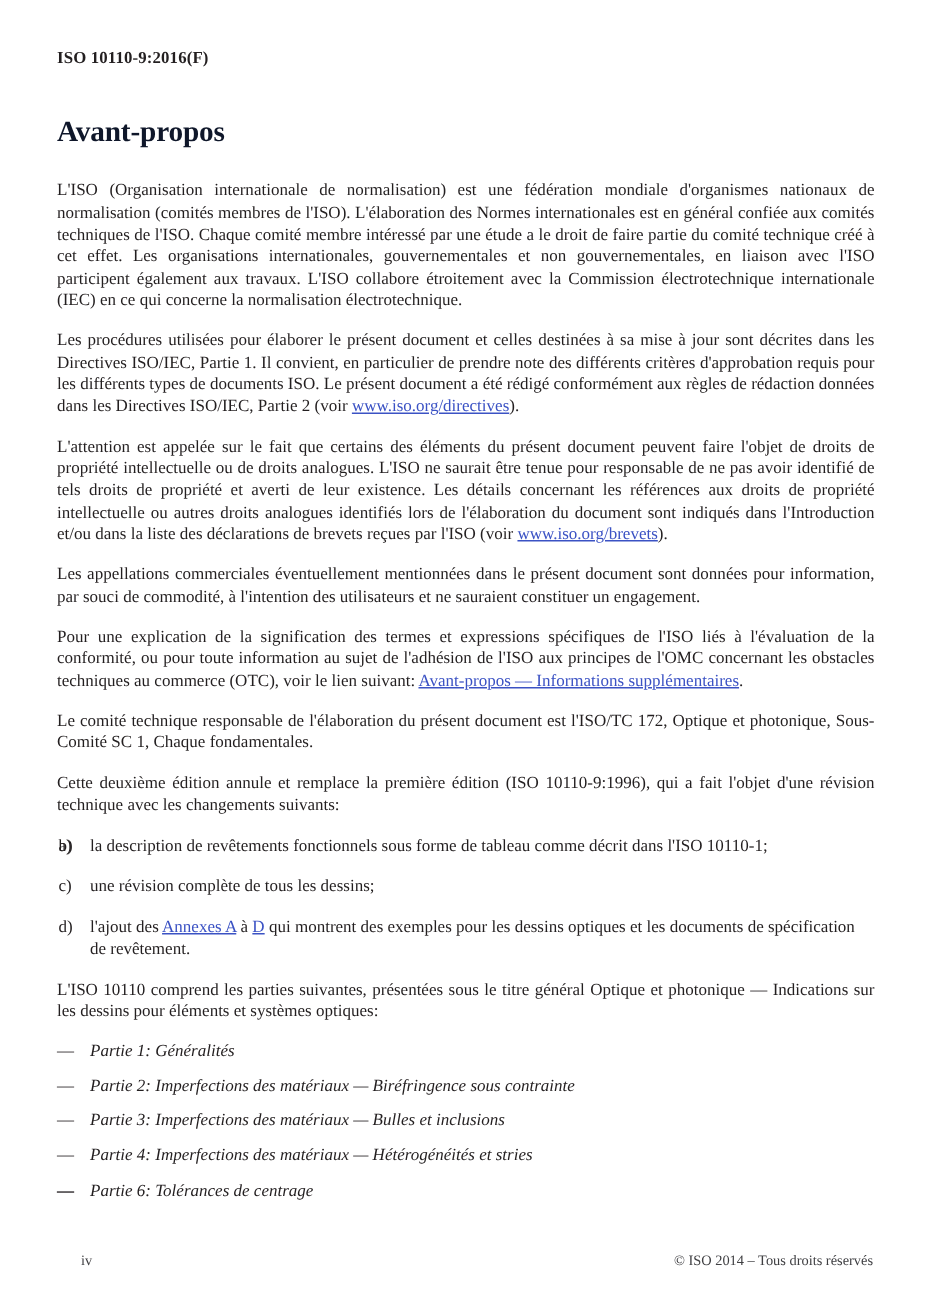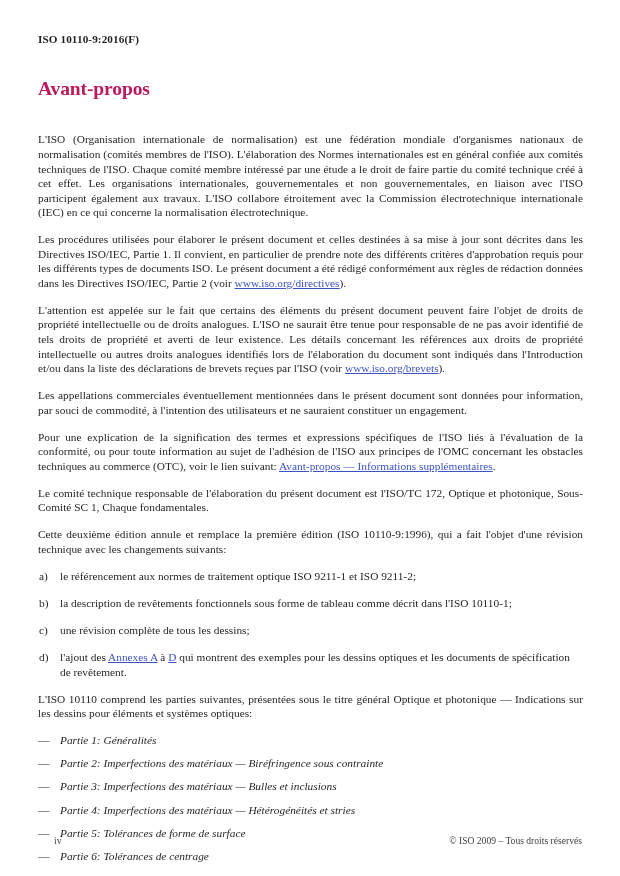--- a/index.html
+++ b/index.html
@@ -30,23 +30,23 @@
   }
   .content {
     position: absolute;
     left: 38px;
     top: 78px;
     width: 545px;
   }
   h1.section-title {
     font-size: 19.5px;
     font-weight: bold;
-    margin: 0 0 32px 0;
+    margin: 0 0 20px 0;
     letter-spacing: -0.1px;
-    color: #be185d;
+    color: #0f172a;
     line-height: 1.15;
   }
   p.para {
     font-size: 11.35px;
     line-height: 14.55px;
     text-align: justify;
     margin: 0 0 12.5px 0;
     color: #231f20;
     hyphens: none;
   }
@@ -138,37 +138,37 @@
 
     <p class="para">Les appellations commerciales éventuellement mentionnées dans le présent document sont données pour information, par souci de commodité, à l'intention des utilisateurs et ne sauraient constituer un engagement.</p>
 
     <p class="para"><span>Pour une explication de la signification des termes et expressions spécifiques de l'ISO liés à l'évaluation de la conformité, ou pour toute information au sujet de l'adhésion de l'ISO aux principes de l'OMC concernant les obstacles techniques au commerce (OTC), voir le lien suivant: </span><a class="doc-link" href="#">Avant-propos — Informations supplémentaires</a><span>.</span></p>
 
     <p class="para"><span>Le comité technique responsable de l'élaboration du présent document est l'ISO/TC 172, </span><span class="ital">Optique et photonique</span><span>, Sous-Comité SC 1, </span><span class="ital">Chaque fondamentales</span><span>.</span></p>
 
     <p class="para">Cette deuxième édition annule et remplace la première édition (ISO 10110-9:1996), qui a fait l'objet d'une révision technique avec les changements suivants:</p>
 
     <ol class="alpha-list">
-      <li><span class="marker">a)</span><span>le référencement aux normes de traitement optique ISO 9211-1 et ISO 9211-2;</span></li>
+      <li><span class="marker">a)</span></li>
       <li><span class="marker">b)</span><span>la description de revêtements fonctionnels sous forme de tableau comme décrit dans l'ISO 10110-1;</span></li>
       <li><span class="marker">c)</span><span>une révision complète de tous les dessins;</span></li>
       <li><span class="marker">d)</span><span>l'ajout des </span><a class="doc-link" href="#">Annexes A</a><span> à </span><a class="doc-link" href="#">D</a><span> qui montrent des exemples pour les dessins optiques et les documents de spécification de revêtement.</span></li>
     </ol>
 
     <p class="para"><span>L'ISO 10110 comprend les parties suivantes, présentées sous le titre général </span><span class="ital">Optique et photonique — Indications sur les dessins pour éléments et systèmes optiques</span><span>:</span></p>
 
     <ul class="dash-list">
       <li><span class="marker">—</span><span>Partie 1: Généralités</span></li>
       <li><span class="marker">—</span><span>Partie 2: Imperfections des matériaux — Biréfringence sous contrainte</span></li>
       <li><span class="marker">—</span><span>Partie 3: Imperfections des matériaux — Bulles et inclusions</span></li>
       <li><span class="marker">—</span><span>Partie 4: Imperfections des matériaux — Hétérogénéités et stries</span></li>
-      <li><span class="marker">—</span><span>Partie 5: Tolérances de forme de surface</span></li>
+      <li><span class="marker">—</span></li>
       <li><span class="marker">—</span><span>Partie 6: Tolérances de centrage</span></li>
     </ul>
 
   </div>
 
   <div class="footer">
     <span class="footer-left">iv</span>
-    <span class="footer-right">© ISO 2009 – Tous droits réservés</span>
+    <span class="footer-right">© ISO 2014 – Tous droits réservés</span>
   </div>
 
 </div>
 
 </body></html>

